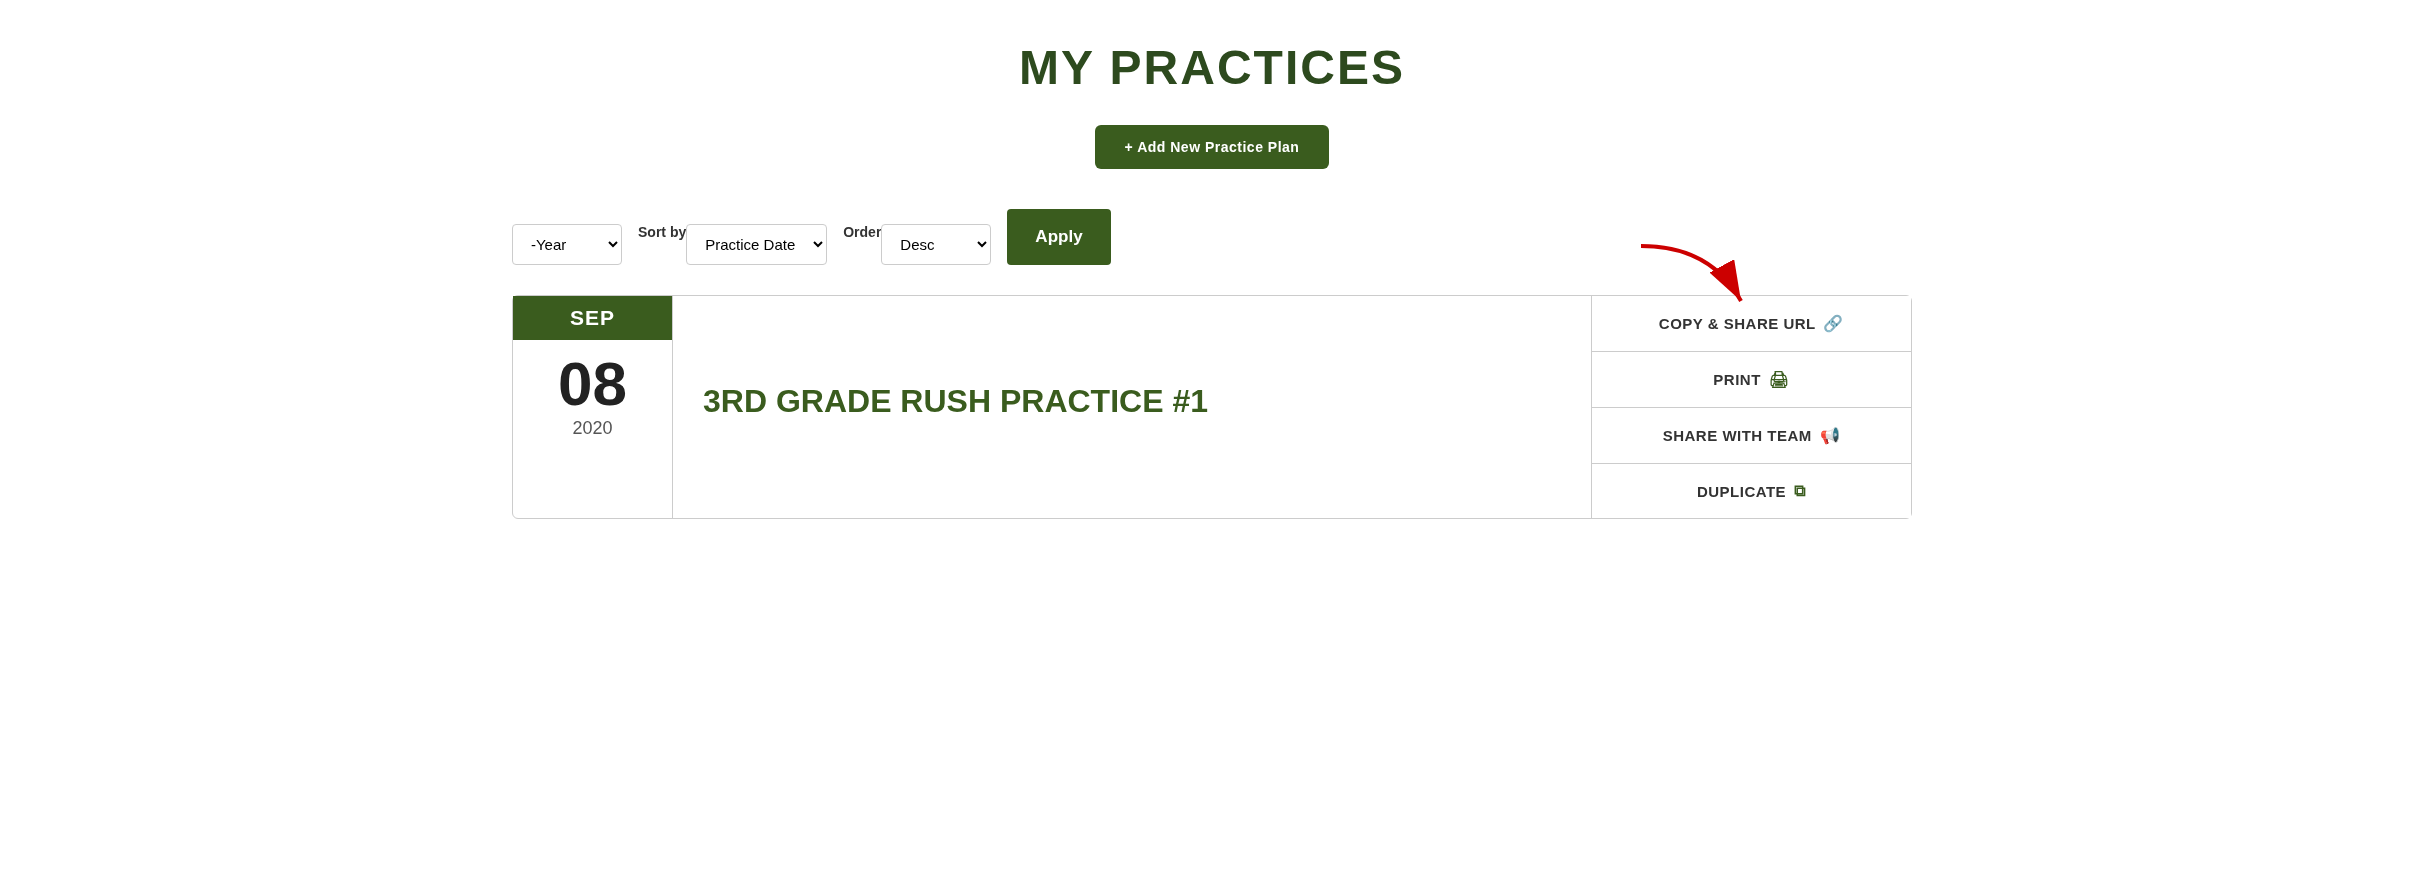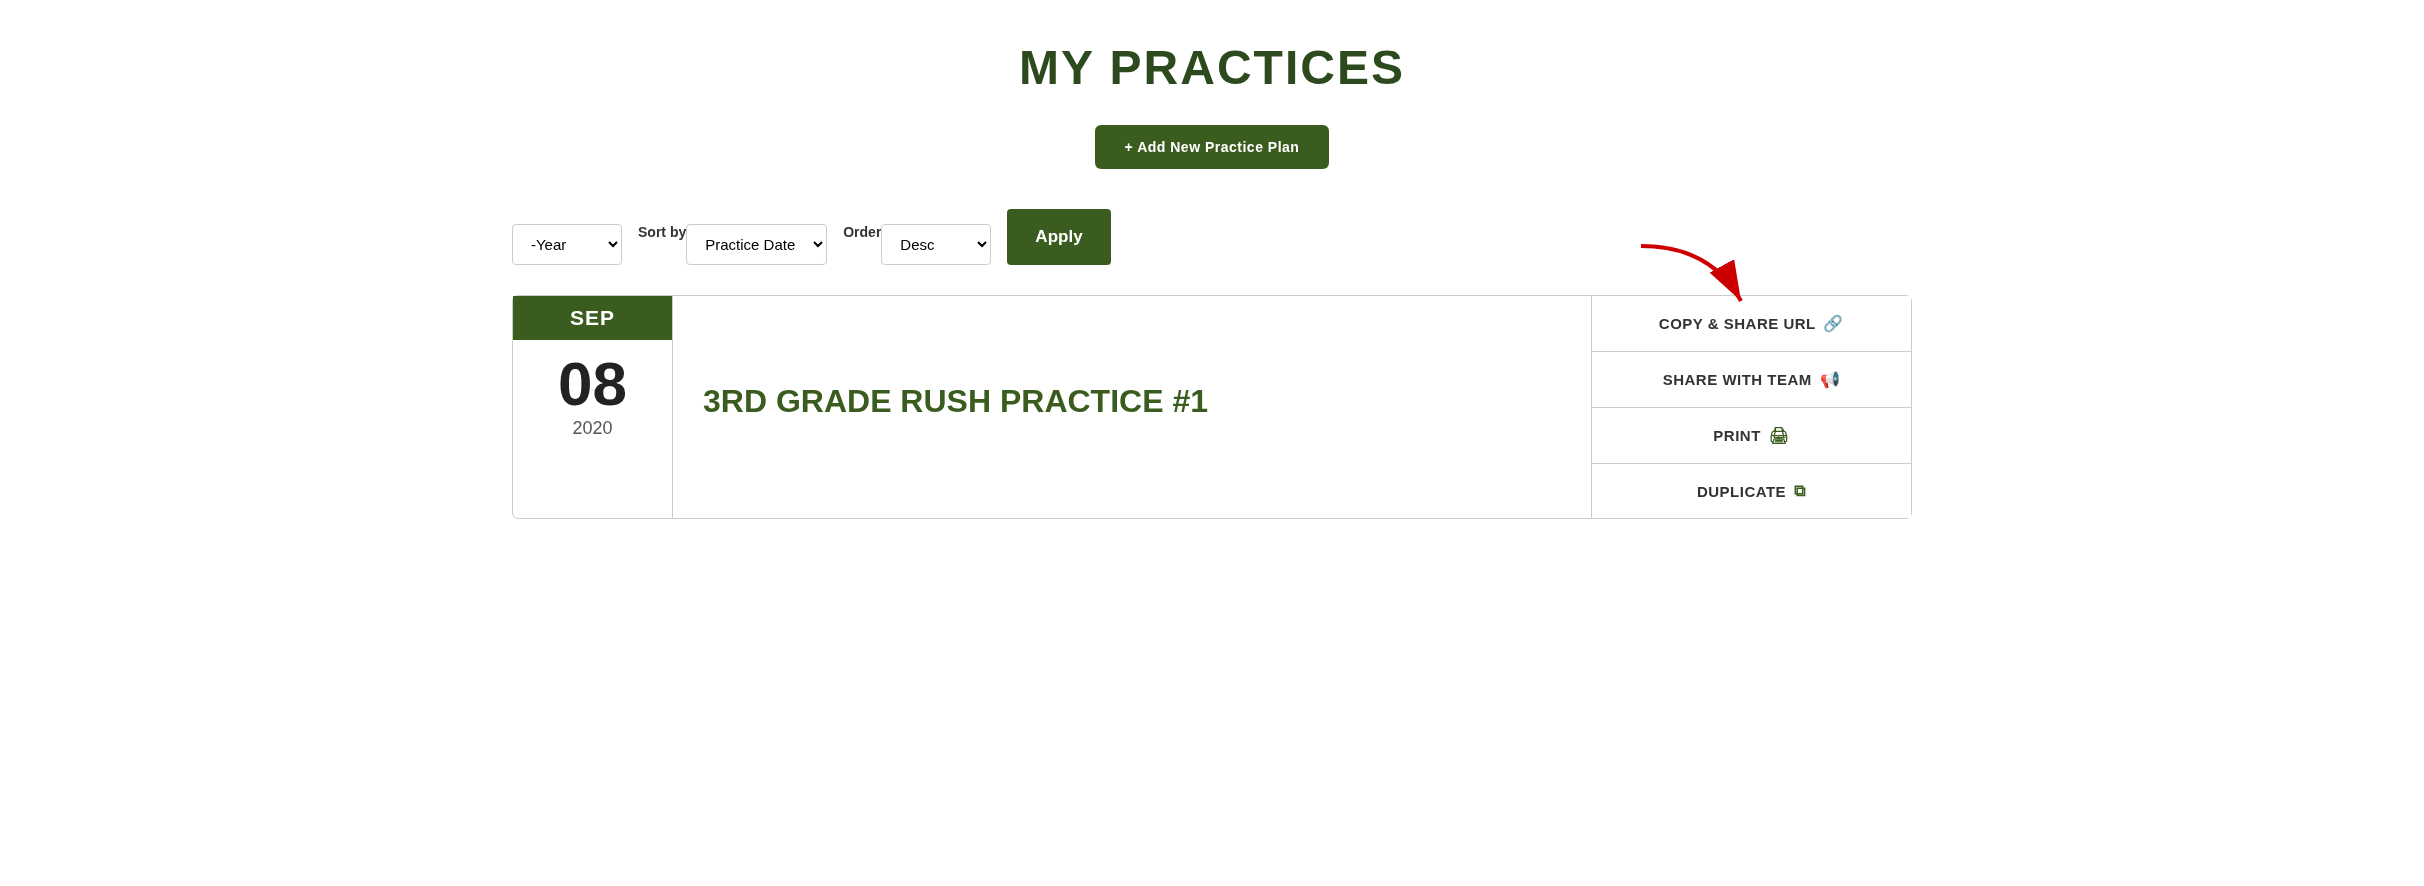--- a/index.html
+++ b/index.html
@@ -259,26 +259,26 @@
   <div class="practice-info">
     <div class="practice-title">3RD GRADE RUSH PRACTICE #1</div>
   </div>
 
   <div class="action-buttons">
     <button class="action-btn">
       <span>COPY &amp; SHARE URL</span>
       <span class="btn-icon">🔗</span>
     </button>
     <button class="action-btn">
+      <span>PRINT</span>
+      <span class="btn-icon">🖨</span>
+    </button>
+    <button class="action-btn">
       <span>SHARE WITH TEAM</span>
       <span class="btn-icon">📢</span>
     </button>
     <button class="action-btn">
-      <span>PRINT</span>
-      <span class="btn-icon">🖨</span>
-    </button>
-    <button class="action-btn">
       <span>DUPLICATE</span>
       <span class="btn-icon">⧉</span>
     </button>
   </div>
 
 </div>
 
 </body></html>

